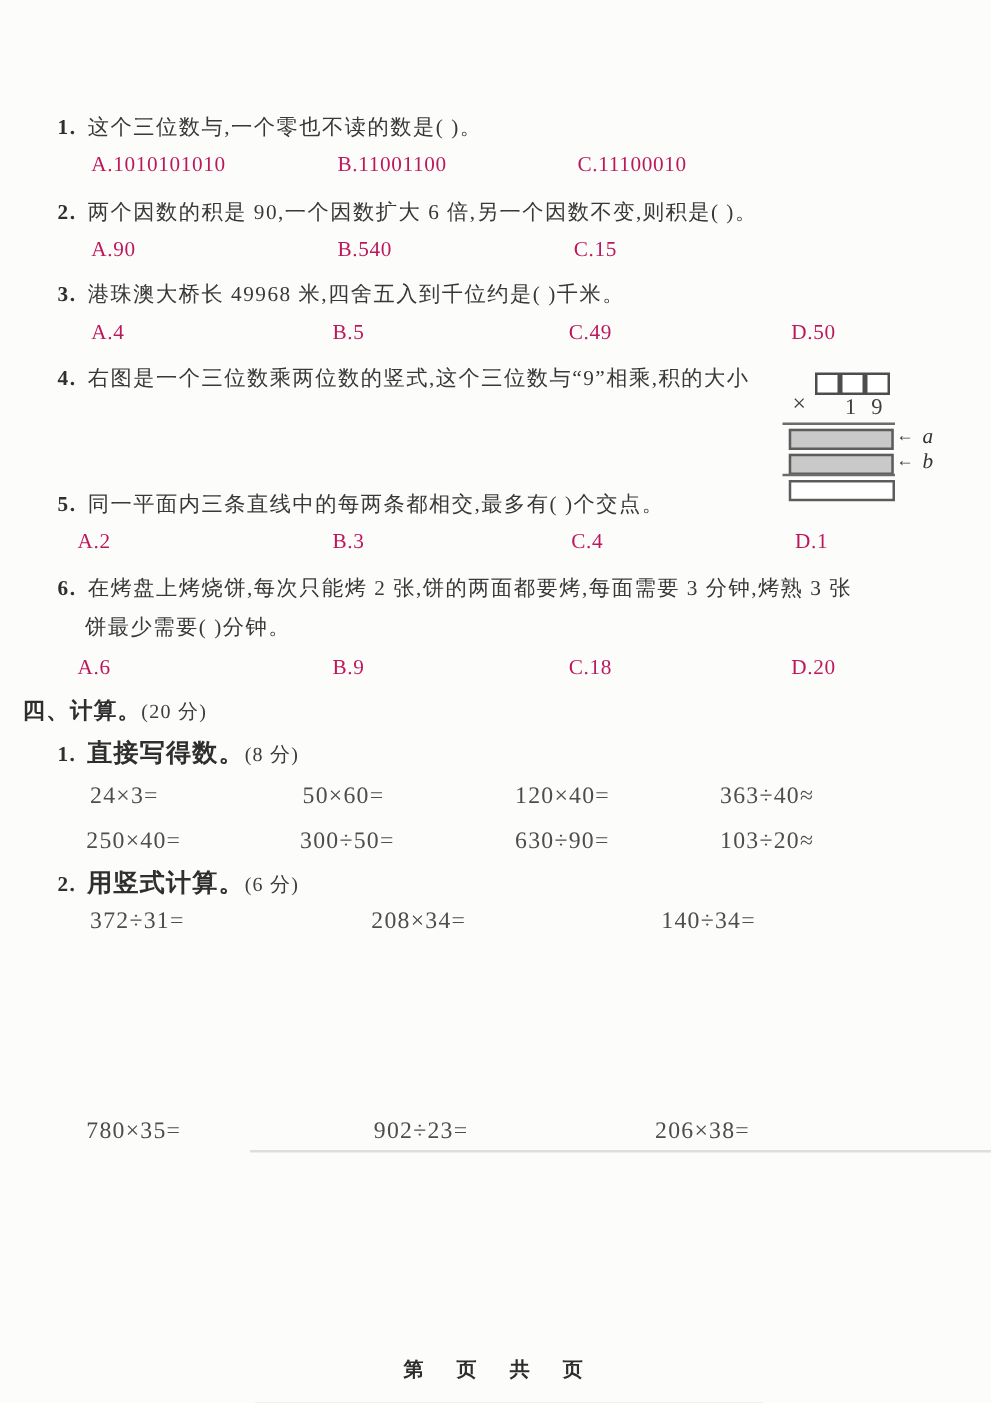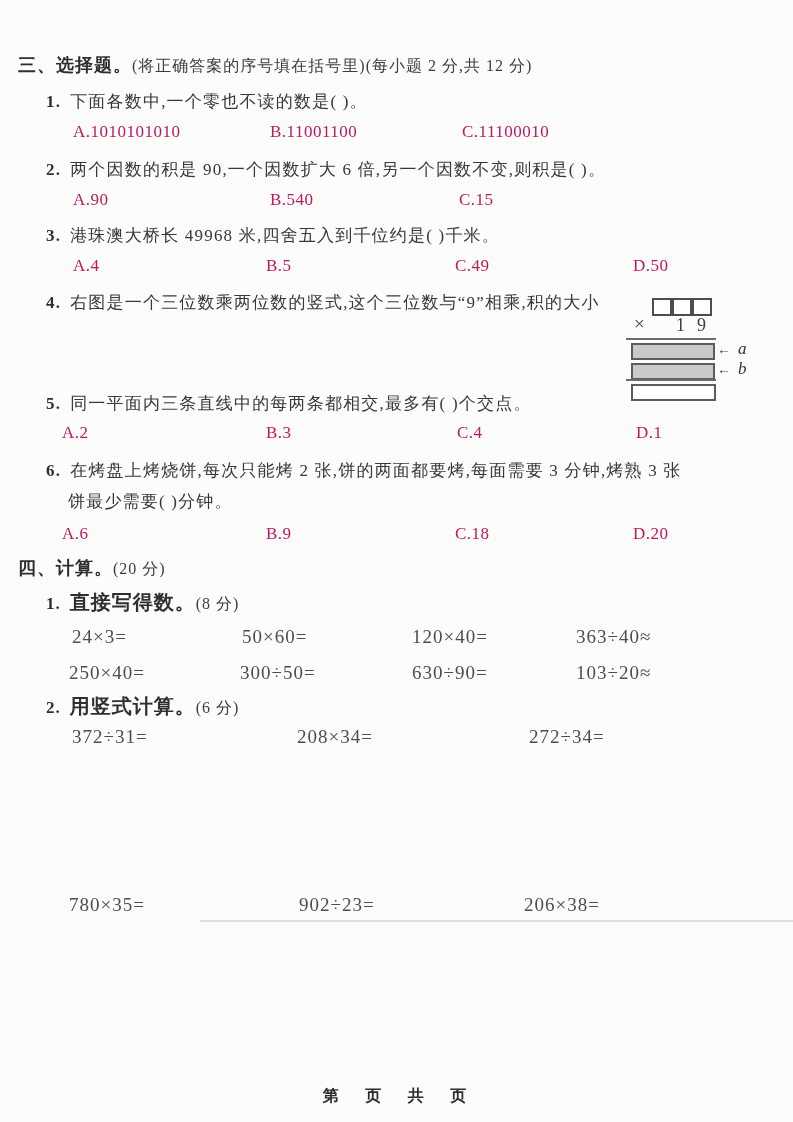--- a/index.html
+++ b/index.html
@@ -40,26 +40,23 @@
   .faint-line{left:200px;top:920px;width:593px;height:2px;background:#dedede;}
   .footer{left:0;top:1086px;width:793px;text-align:center;
           font-family:"Liberation Sans","DejaVu Sans",sans-serif;font-weight:bold;
           font-size:16px;color:#2d2d2d;letter-spacing:4px;word-spacing:14px;}
 </style>
 </head>
 <body>
 
 <div class="page">
 
-  <div class="abs" style="left:18px;top:53px">
-    <span class="hei sec-title">三、选择题。</span><span class="sec-sub">(将正确答案的序号填在括号里)(每小题 2 分,共 12 分)</span>
-  </div>
 
   <div class="abs qline" style="left:46px;top:90px">
-    <span class="qnum">1.</span><span>下面各数中,一个零也不读的数是(      )。</span>
+    <span class="qnum">1.</span><span>这个三位数与,一个零也不读的数是(      )。</span>
   </div>
   <div class="abs optrow" style="top:122px">
     <span class="opt" style="left:73px">A.1010101010</span>
     <span class="opt" style="left:270px">B.11001100</span>
     <span class="opt" style="left:462px">C.11100010</span>
   </div>
 
   <div class="abs qline" style="left:46px;top:158px">
     <span class="qnum">2.</span><span>两个因数的积是 90,一个因数扩大 6 倍,另一个因数不变,则积是(      )。</span>
   </div>
@@ -142,21 +139,21 @@
     <span class="calc" style="left:398px">630÷90=</span>
     <span class="calc" style="left:562px">103÷20≈</span>
   </div>
 
   <div class="abs subline" style="left:46px;top:693px">
     <span class="qnum">2.</span><span class="sub-title">用竖式计算。</span><span class="sub-points">(6 分)</span>
   </div>
   <div class="abs calcrow" style="top:726px">
     <span class="calc" style="left:58px">372÷31=</span>
     <span class="calc" style="left:283px">208×34=</span>
-    <span class="calc" style="left:515px">272÷34=</span>
+    <span class="calc" style="left:515px">140÷34=</span>
   </div>
   <div class="abs calcrow" style="top:894px">
     <span class="calc" style="left:55px">780×35=</span>
     <span class="calc" style="left:285px">902÷23=</span>
     <span class="calc" style="left:510px">206×38=</span>
   </div>
 
   <div class="abs faint-line"></div>
 
   <div class="abs footer">第 页 共 页</div>

